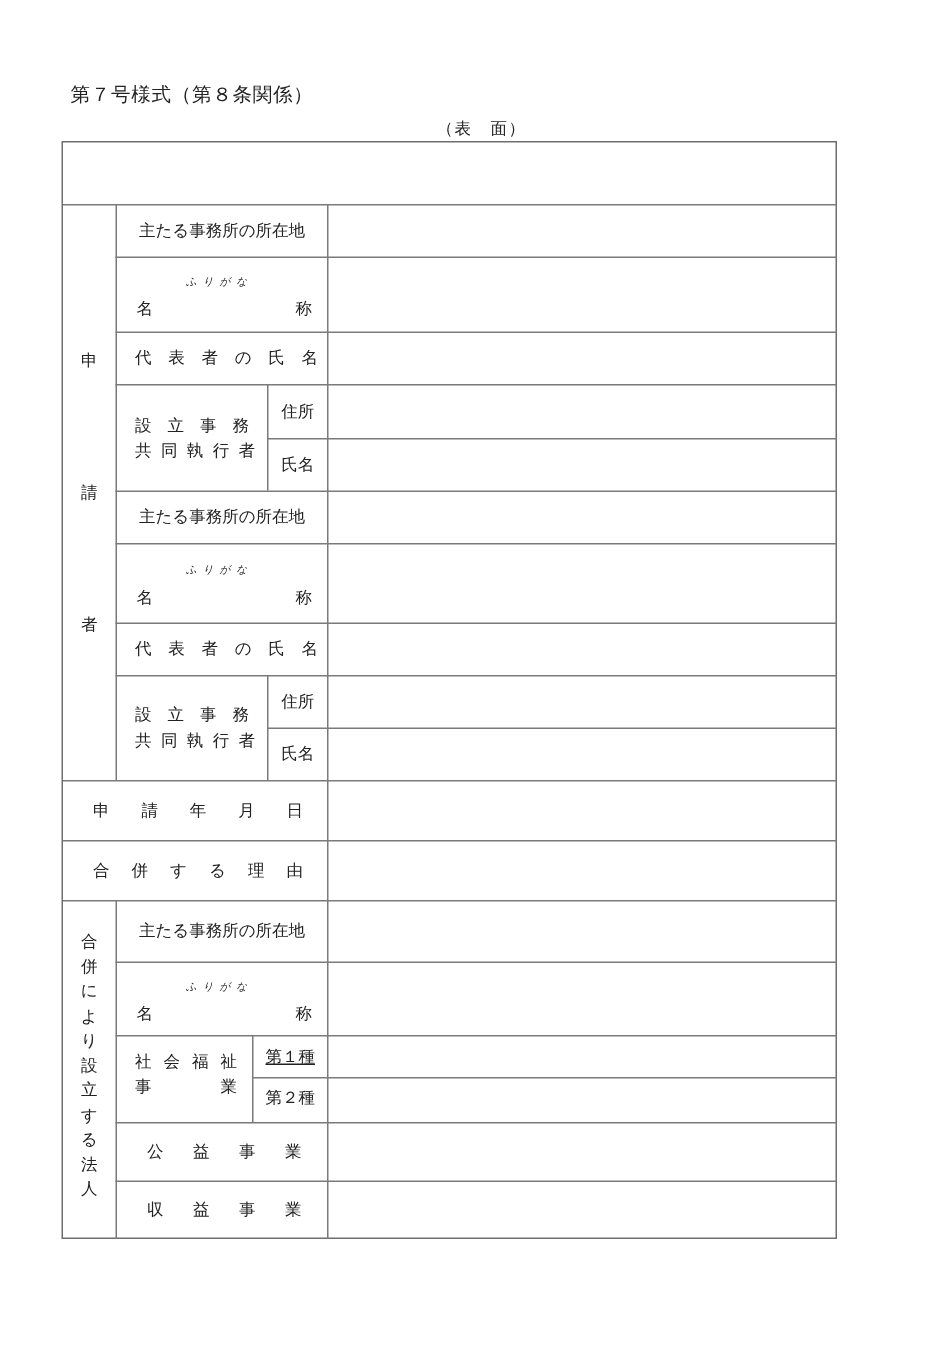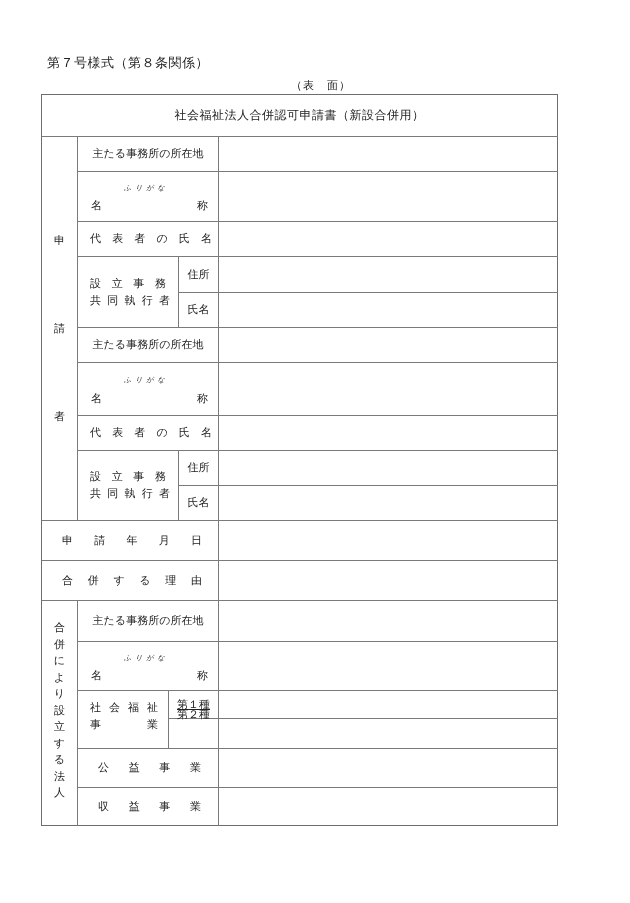--- a/index.html
+++ b/index.html
@@ -26,21 +26,20 @@
   .input { position: absolute; background: transparent; }
 </style>
 </head>
 <body>
 
 <div class="form-number">第７号様式（第８条関係）</div>
 <div class="side-label">（表　面）</div>
 
 <div class="form-table">
 
-  <div class="title">社会福祉法人合併認可申請書（新設合併用）</div>
 
   <div class="hline" style="left:0;top:41px;width:516px;"></div>
 
   <div class="hline" style="left:35px;top:76px;width:481px;"></div>
   <div class="hline" style="left:35px;top:126px;width:481px;"></div>
   <div class="hline" style="left:35px;top:161px;width:481px;"></div>
   <div class="hline" style="left:136px;top:197px;width:380px;"></div>
   <div class="hline" style="left:35px;top:232px;width:481px;"></div>
   <div class="hline" style="left:35px;top:267px;width:481px;"></div>
   <div class="hline" style="left:35px;top:320px;width:481px;"></div>
@@ -193,21 +192,21 @@
       <span>福</span>
       <span>祉</span>
     </div>
     <div class="spaced" style="width:68px;">
       <span>事</span>
       <span>業</span>
     </div>
   </div>
   <div class="lbl lbl-center" style="left:127px;top:595px;width:49px;height:28px;text-decoration:underline;">第１種</div>
   <div class="input" style="left:177px;top:596px;width:339px;height:27px;"></div>
-  <div class="lbl lbl-center" style="left:127px;top:604px;width:49px;height:30px;">第２種</div>
+  <div class="lbl lbl-center" style="left:127px;top:621px;width:49px;height:30px;">第２種</div>
   <div class="input" style="left:177px;top:624px;width:339px;height:29px;"></div>
 
   <div class="lbl spaced" style="left:56px;top:653px;width:103px;height:39px;">
     <span>公</span>
     <span>益</span>
     <span>事</span>
     <span>業</span>
   </div>
   <div class="input" style="left:177px;top:654px;width:339px;height:38px;"></div>
 

